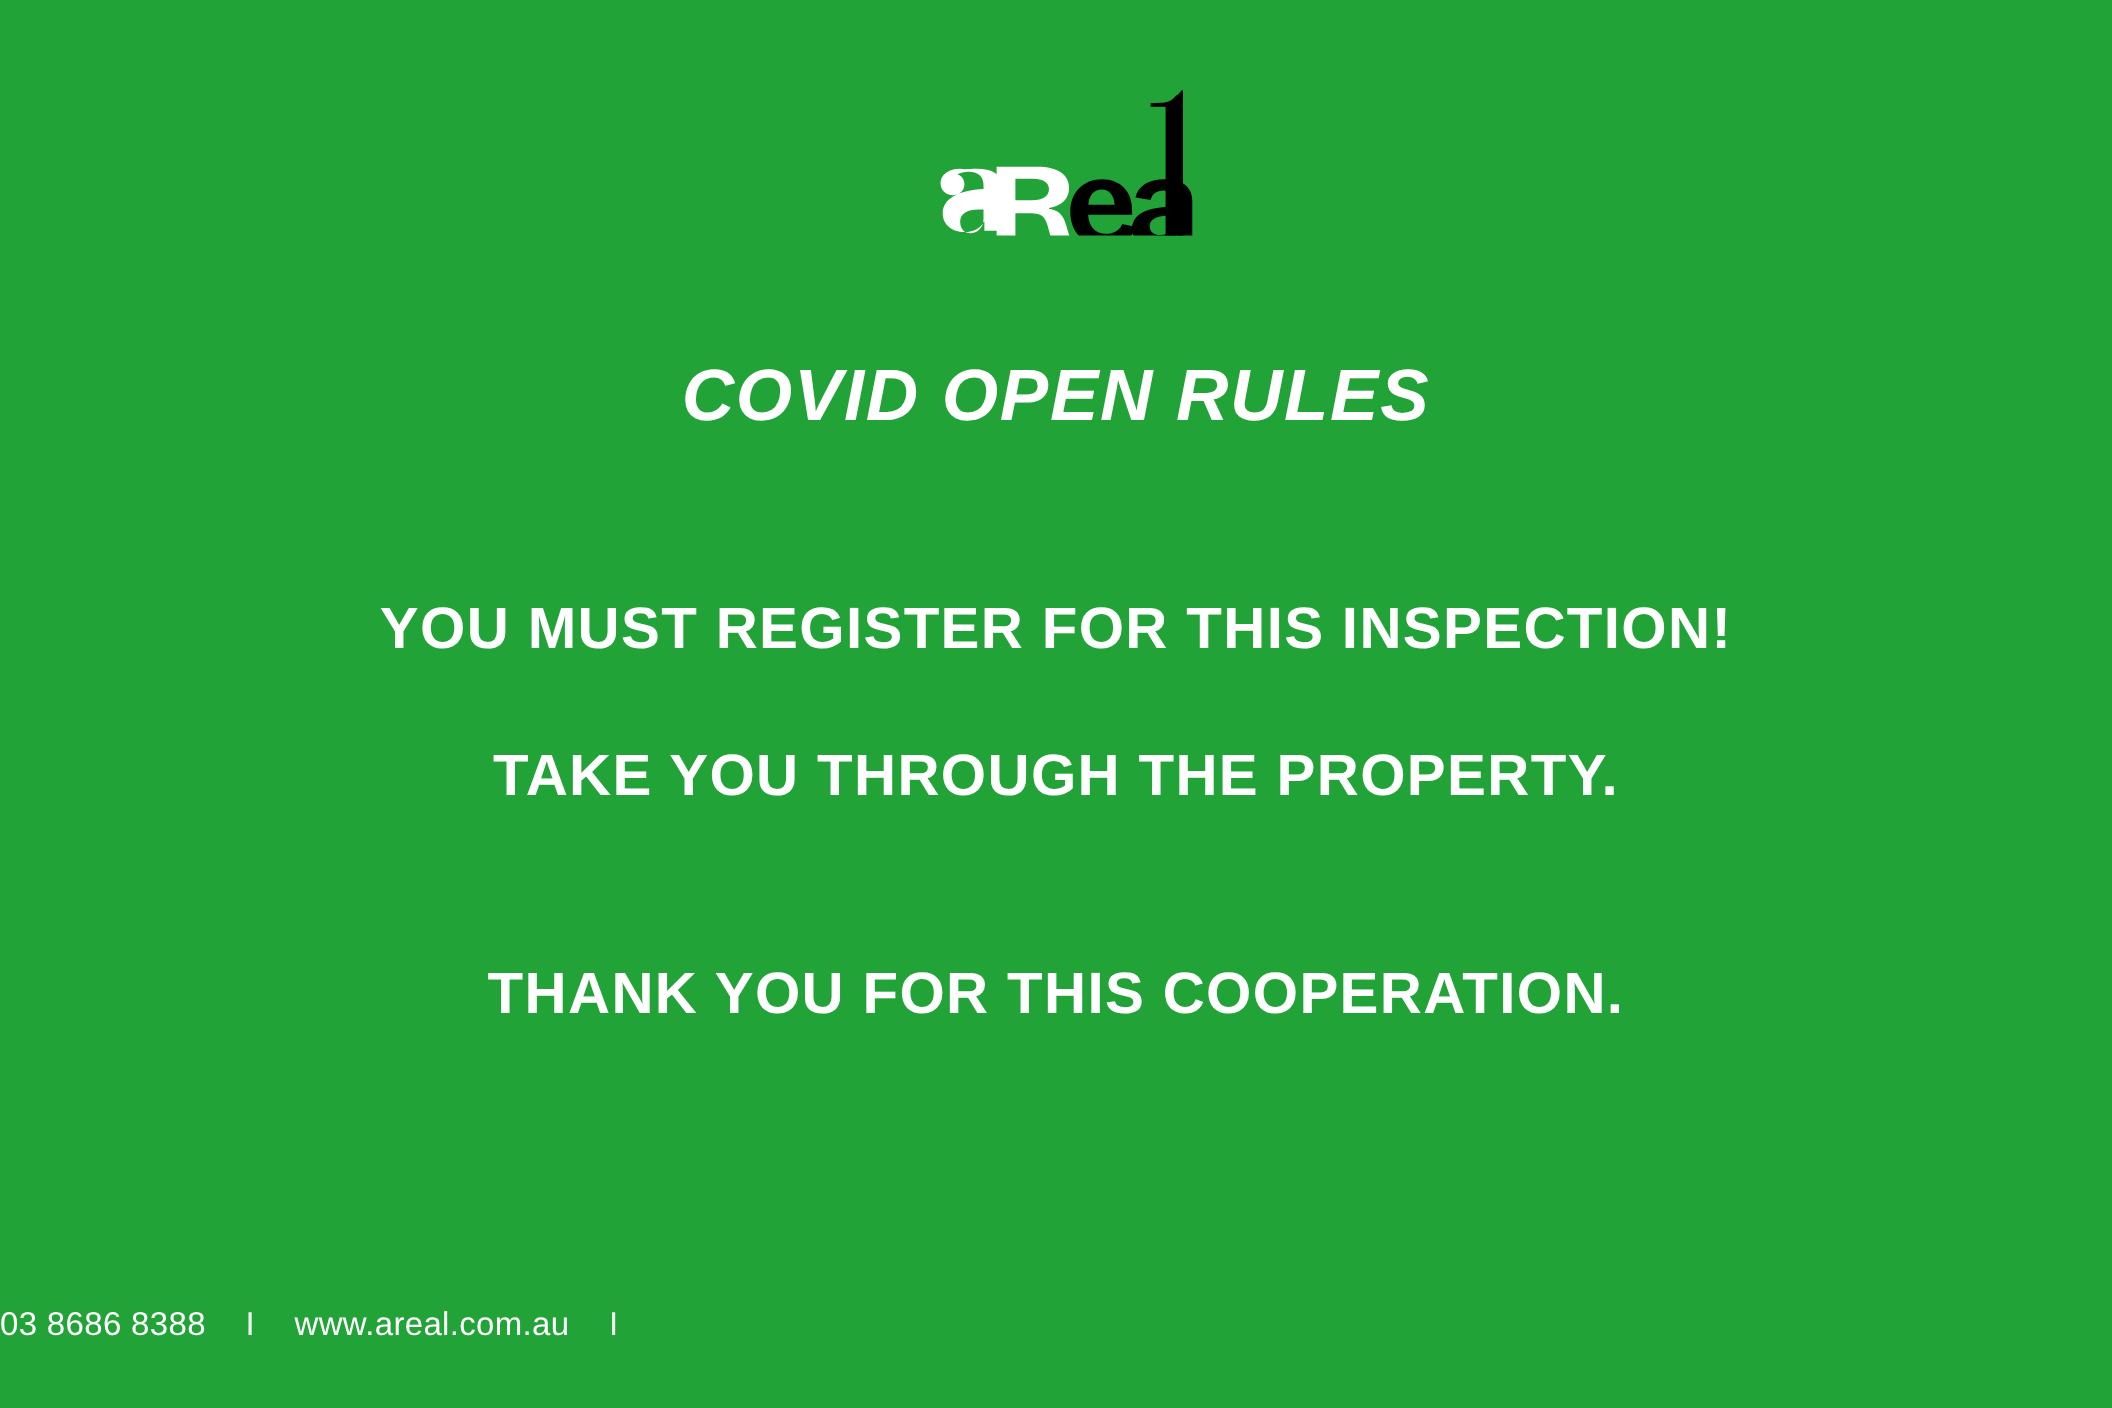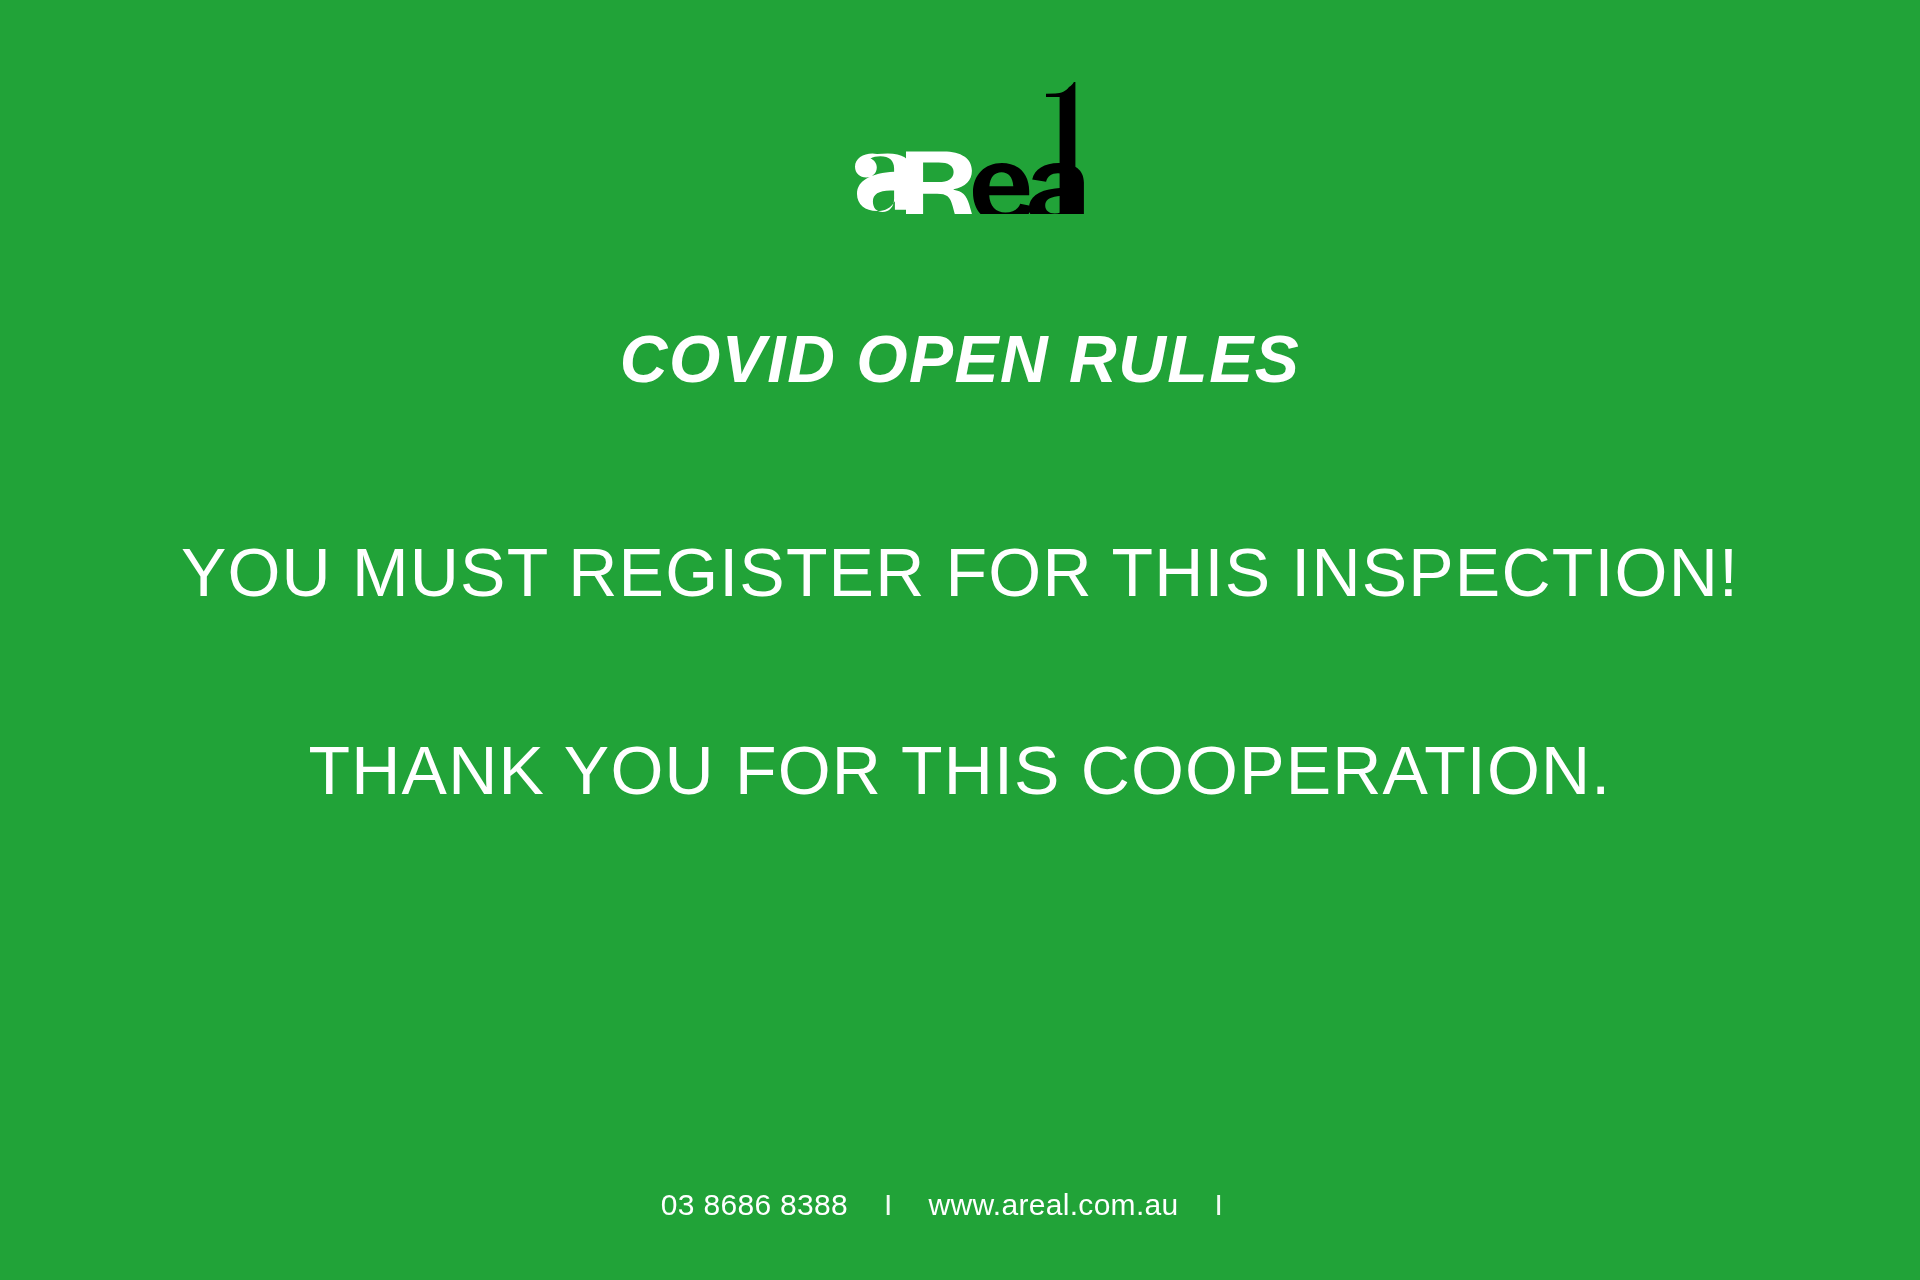--- a/index.html
+++ b/index.html
@@ -61,39 +61,39 @@
   #body-copy {
     position: absolute;
     top: 505px;
     left: 0;
     width: 100%;
     text-align: center;
     color: #ffffff;
   }
   .body-line {
     font-family: "Liberation Sans", sans-serif;
-    font-weight: 400;
-    font-size: 68px;
+    font-weight: 700;
+    font-size: 53px;
     letter-spacing: 1.2px;
     line-height: 134px;
     white-space: nowrap;
     color: #ffffff;
   }
   .body-line.spacer-before {
     margin-top: 64px;
   }
 
   
   #footer {
     position: absolute;
     bottom: 58px;
     left: 0;
     width: 100%;
     display: flex;
-    justify-content: center;
+    justify-content: flex-start;
     align-items: center;
     color: #ffffff;
     font-family: "Liberation Sans", sans-serif;
     font-weight: 400;
     font-size: 30px;
     letter-spacing: 0.3px;
     white-space: nowrap;
   }
   #footer .f-item { padding: 0 0; }
   #footer .f-sep {
@@ -131,20 +131,21 @@
         <path d="M235 5c-3 4-7.6 6.3-13.8 6.5l-9.2 0.3v3.2h13.6v125.8h15.8V0h-1.5c-1.2 2.2-2.6 3.8-4.9 5z"></path>
       </g>
     </svg>
 
   </div>
 
   <div id="headline">COVID OPEN RULES</div>
 
   <div id="body-copy">
     <div class="body-line">YOU MUST REGISTER FOR THIS INSPECTION!</div>
+    <div class="body-line">TAKE YOU THROUGH THE PROPERTY.</div>
     <div class="body-line spacer-before">THANK YOU FOR THIS COOPERATION.</div>
   </div>
 
   <div id="footer">
     <span class="f-item">03 8686 8388</span>
     <span class="f-sep">I</span>
     <span class="f-item">www.areal.com.au</span>
     <span class="f-sep">I</span>
   </div>
 

